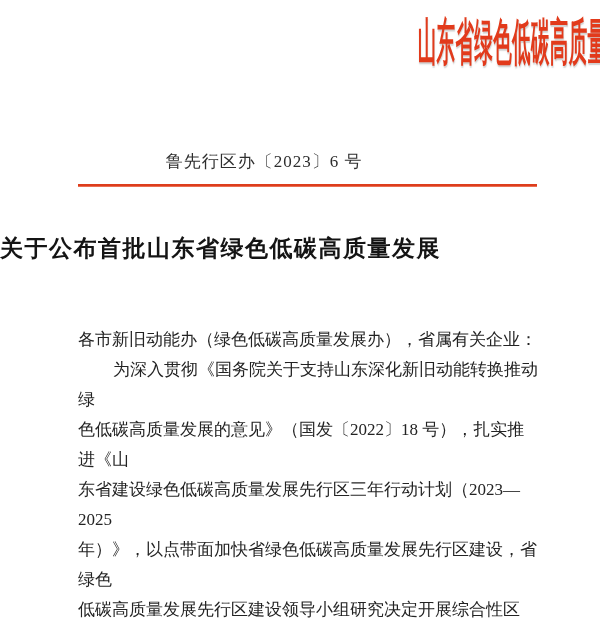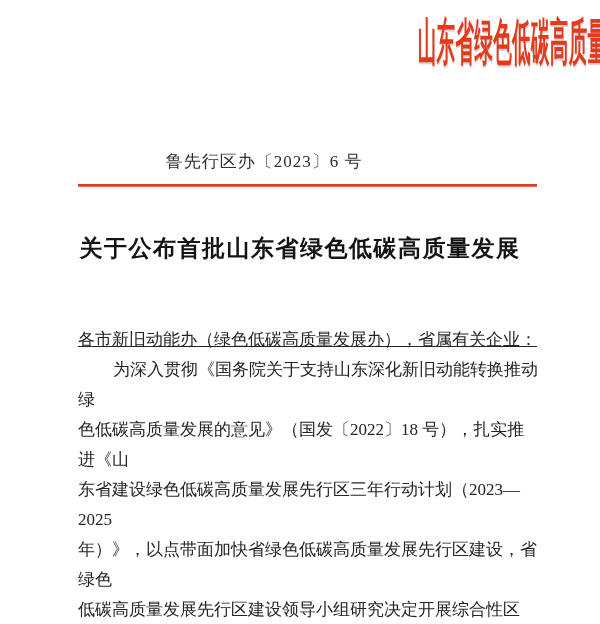--- a/index.html
+++ b/index.html
@@ -57,40 +57,39 @@
     background: linear-gradient(to bottom, var(--divider-red, #dd3d1c) 0%, var(--divider-red, #dd3d1c) 60%, #f4917a 100%);
   }
 
   
   .title {
     position: absolute;
     top: 232px;
     left: 0;
     width: 600px;
     margin: 0;
-    text-align: center;
     font-size: 23px;
     line-height: 33px;
     font-weight: 700;
     letter-spacing: 1.5px;
     color: var(--title-color, #141414);
   }
 
   
   .body-block {
     position: absolute;
     top: 325px;
     left: 78px;
     width: 460px;
     font-size: 17px;
     line-height: 30px;
     color: var(--body-color, #232323);
   }
   .body-block p { margin: 0; }
-  .salutation { white-space: nowrap; text-decoration: underline; }
+  .salutation { white-space: nowrap; }
   .para {
     white-space: pre-line;
     text-indent: 35px;
   }
 </style>
 </head>
 <body>
 
 <div class="page">
 

